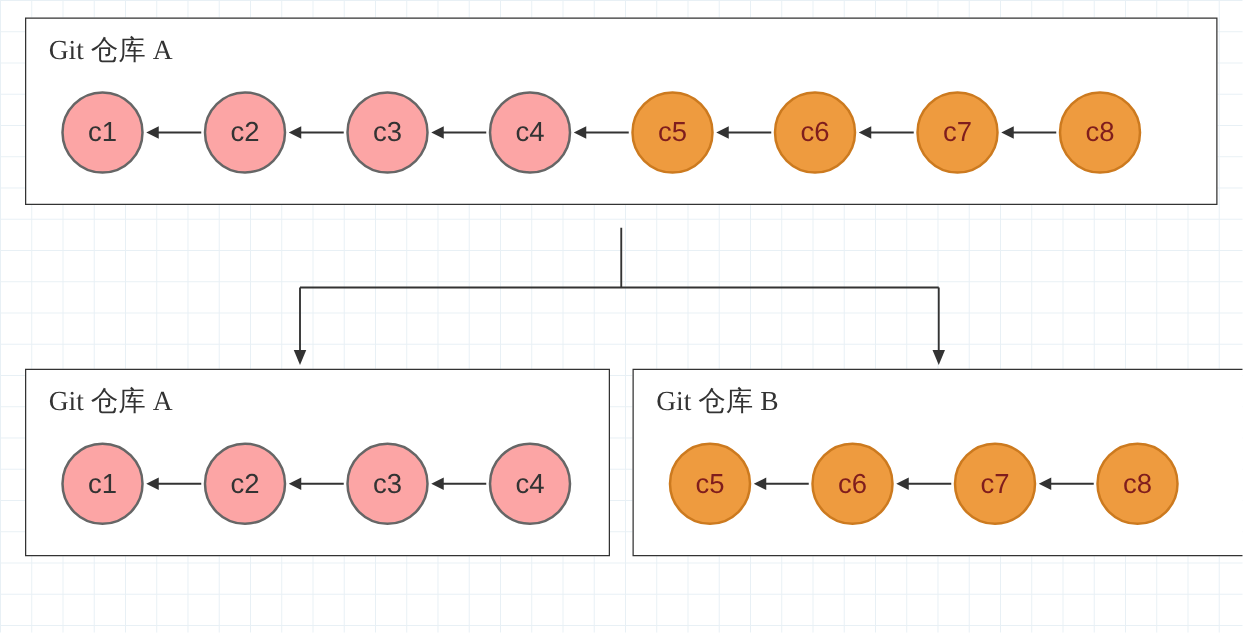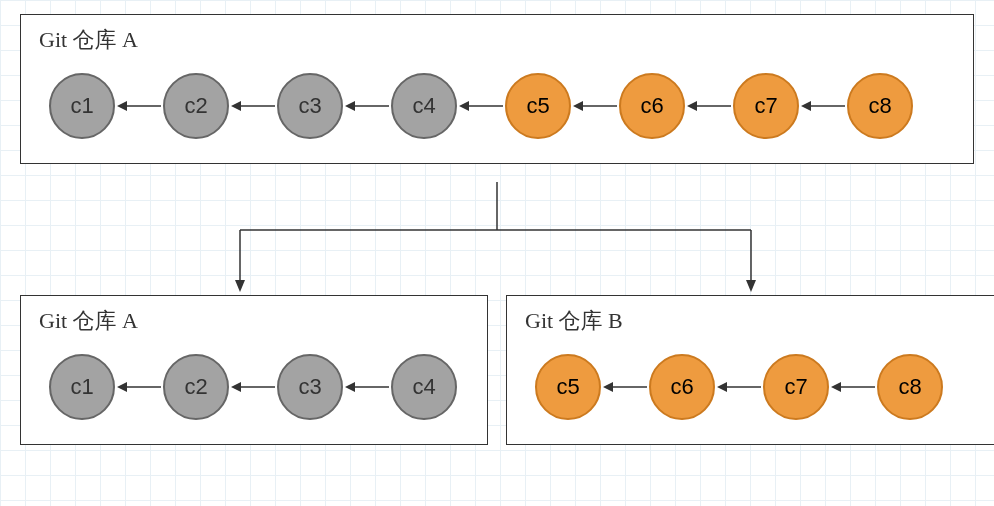--- a/index.html
+++ b/index.html
@@ -29,32 +29,32 @@
   .commit-row {
     display: flex;
     align-items: center;
     gap: 0;
   }
   .commit {
     width: 66px;
     height: 66px;
     border-radius: 50%;
     border: 2px solid #666;
-    background: #a3a3a3;
+    background: #fca5a5;
     display: flex;
     align-items: center;
     justify-content: center;
     font-size: 22px;
     color: #333;
     flex-shrink: 0;
   }
   .commit.warm {
     background: #ee9b3f;
     border-color: #cc7a1f;
-    color: #000000;
+    color: #7f1d1d;
   }
   .arrow {
     display: flex;
     align-items: center;
     width: 48px;
     height: 20px;
     flex-shrink: 0;
   }
   .arrow svg { width: 100%; height: 100%; }
 

